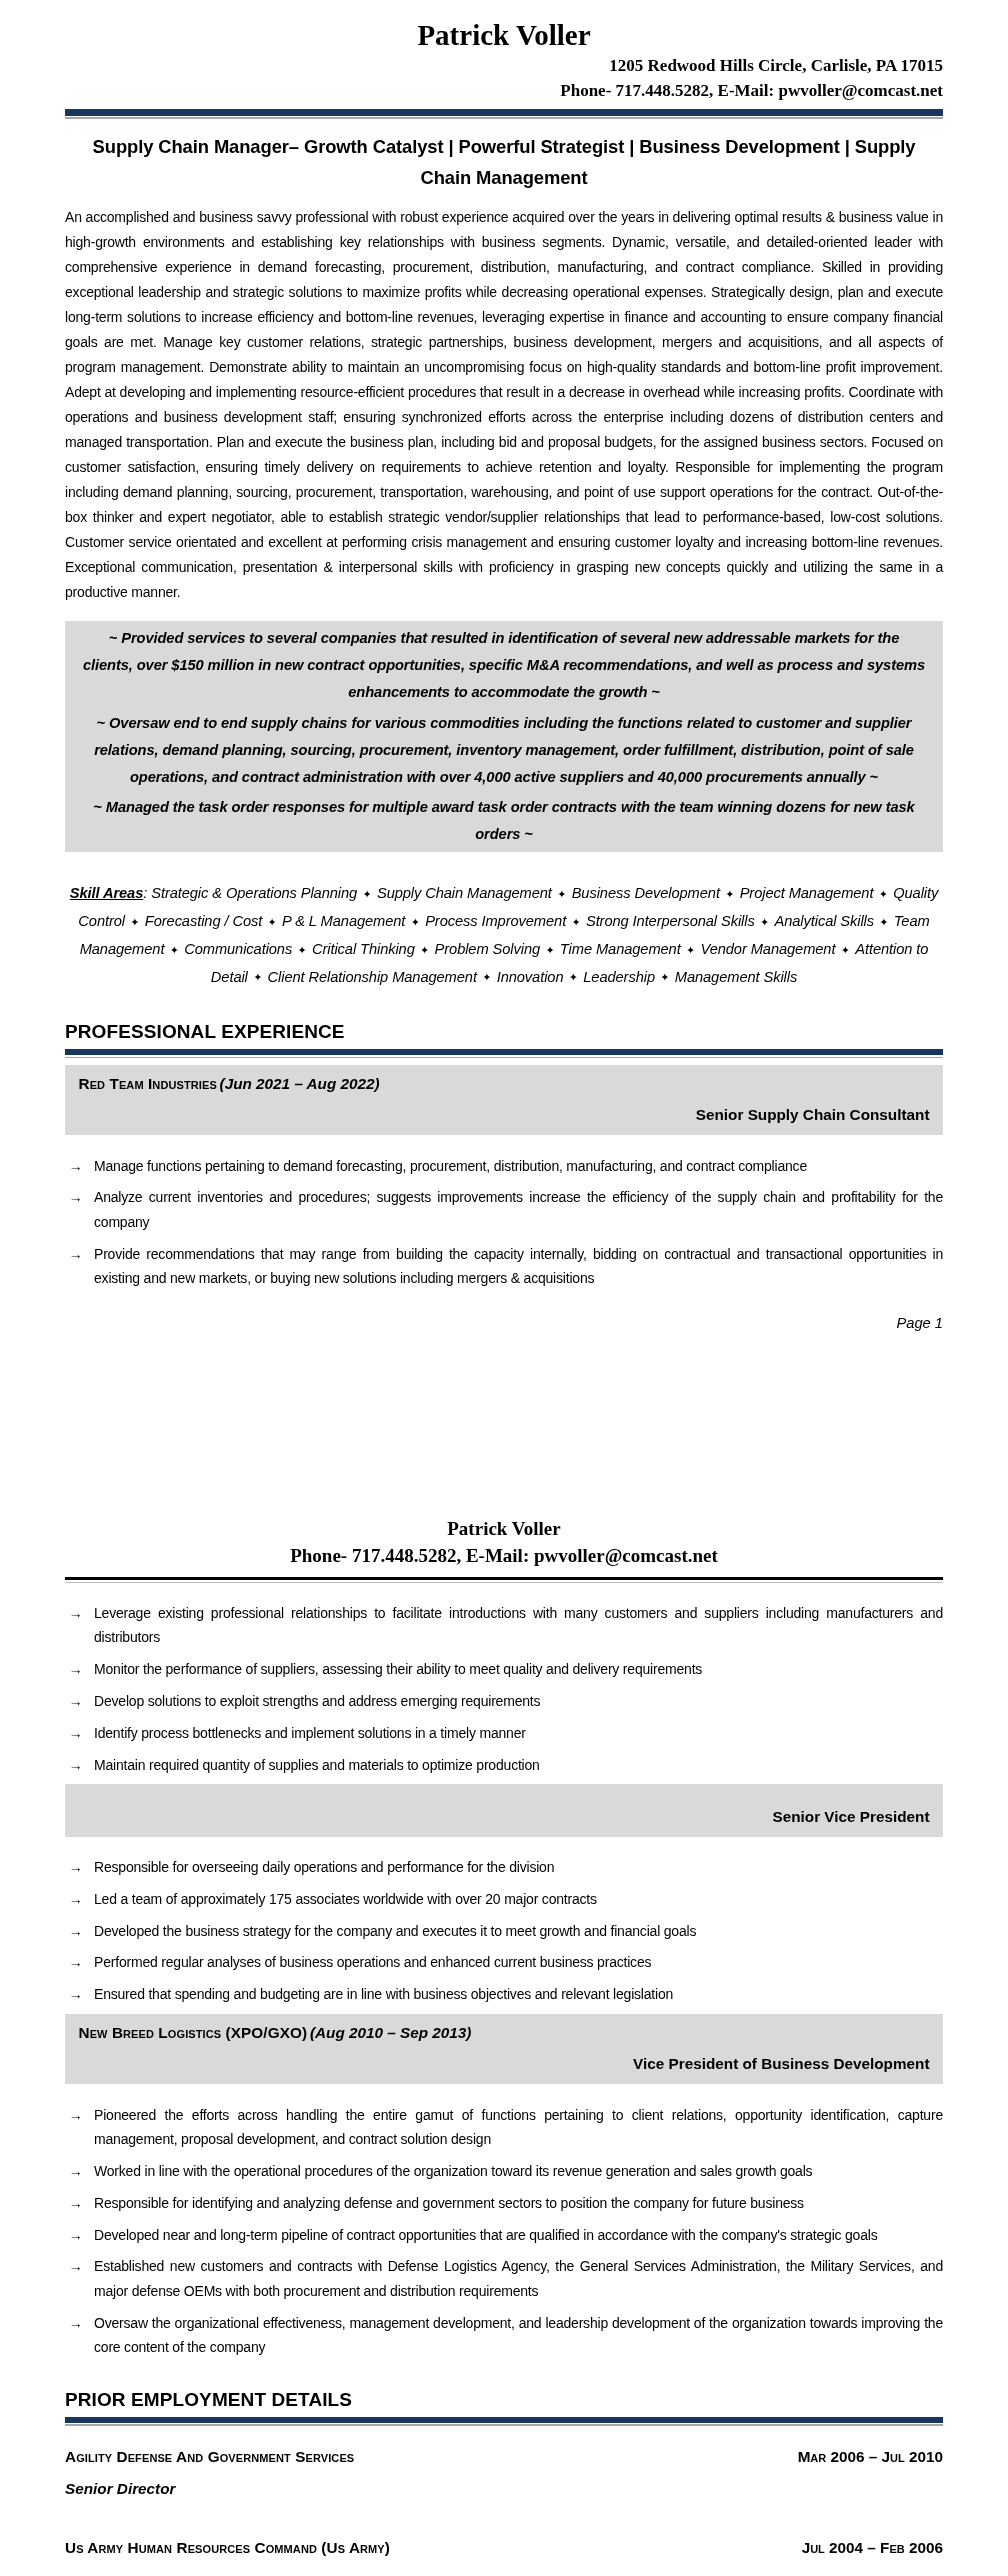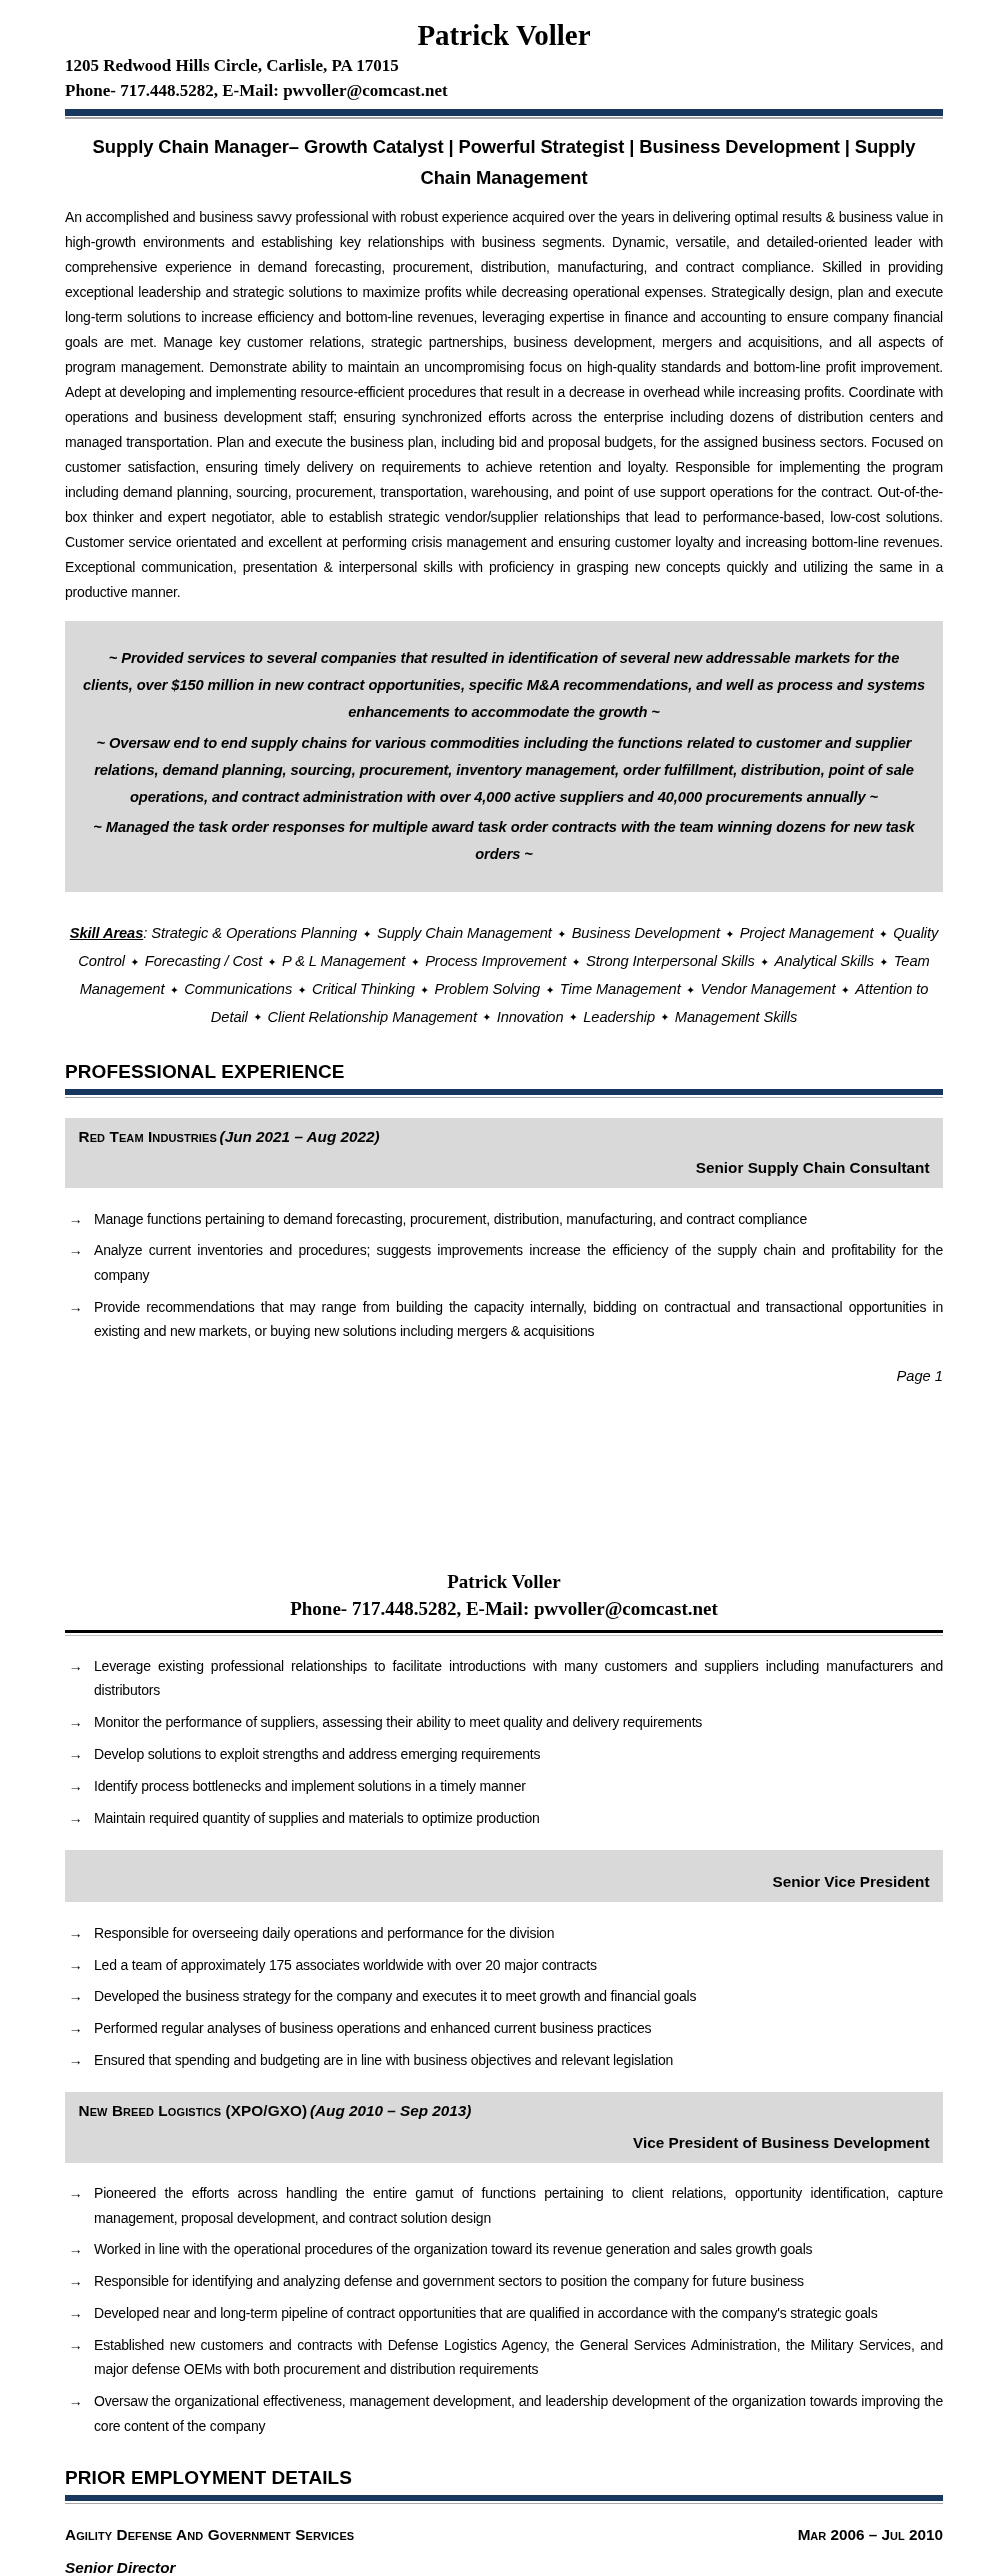--- a/index.html
+++ b/index.html
@@ -3,45 +3,45 @@
 <meta charset="utf-8">
 <style>
   html,body{margin:0;padding:0;background:#ffffff;}
   .doc{
     width:1008px;min-height:2576px;background:#ffffff;
     font-family:"Liberation Sans",sans-serif;color:#000000;
     box-sizing:border-box;padding:18.4px 65px 49px 65px;
   }
   
   .name-lg{font-family:"Liberation Serif",serif;font-weight:bold;font-size:29px;line-height:35px;text-align:center;}
-  .contact-lg{font-family:"Liberation Serif",serif;font-weight:bold;font-size:17px;line-height:25px;text-align:left;}
+  .contact-lg{font-family:"Liberation Serif",serif;font-weight:bold;font-size:17px;line-height:25px;text-align:right;}
   .name-sm{font-family:"Liberation Serif",serif;font-weight:bold;font-size:19px;line-height:27px;text-align:center;}
   .contact-sm{font-family:"Liberation Serif",serif;font-weight:bold;font-size:19px;line-height:28px;text-align:center;}
   
   .rule-navy{margin-top:6.1px;}
   .rule-navy .thick{height:6.1px;background:#17375e;}
   .rule-navy .thin{height:1.2px;background:#a6a6a6;margin-top:1.8px;}
   .rule-black{margin-top:7.3px;}
   .rule-black .thick{height:3.1px;background:#000000;}
   .rule-black .thin{height:0.6px;background:#bfbfbf;margin-top:1.8px;}
   .headline{font-weight:bold;font-size:18.4px;line-height:31px;text-align:center;margin-top:12.2px;letter-spacing:-0.1px;}
   .summary{font-size:14px;line-height:25px;text-align:justify;margin:12.2px 0 0 0;letter-spacing:-0.2px;}
   
-  .highlights{background:#d9d9d9;margin-top:16px;padding:24px 17px;text-align:center;}
+  .highlights{background:#d9d9d9;margin-top:16px;padding:4px 17px;text-align:center;}
   .highlights p{font-weight:bold;font-style:italic;font-size:14.7px;line-height:27px;margin:0 0 3.7px 0;letter-spacing:-0.1px;}
   .highlights p:last-child{margin-bottom:0;}
   
   .skills{font-style:italic;font-size:14.7px;line-height:27.5px;text-align:center;margin-top:28px;letter-spacing:-0.1px;}
   .skills .skills-label{font-weight:bold;text-decoration:underline;}
   .skills .diamond{font-style:normal;font-size:11px;vertical-align:0.6px;padding:0 2.4px;}
   
   .sec-heading{font-weight:bold;font-size:19px;line-height:19.6px;text-align:left;margin-top:30px;letter-spacing:0.1px;}
   .sec-heading + .rule-navy{margin-top:7.3px;}
   
-  .job-bar{background:#d9d9d9;margin-top:20px;padding:9.8px 13.5px 11px 13.5px;}
+  .job-bar{background:#d9d9d9;margin-top:7px;padding:9.8px 13.5px 11px 13.5px;}
   .job-company{font-weight:bold;font-size:15.3px;font-variant:small-caps;letter-spacing:0.1px;}
   .job-dates{font-weight:bold;font-style:italic;font-size:15.3px;}
   .job-title{font-weight:bold;font-size:15.3px;margin-top:13.5px;text-align:right;}
   
   .bullets{margin-top:18.4px;}
   .bullet{display:flex;margin-bottom:7.3px;}
   .bullet .arrow{flex:0 0 29px;font-size:14px;line-height:24.5px;padding-left:3.7px;box-sizing:border-box;}
   .bullet .btxt{flex:1;font-size:14px;line-height:24.5px;text-align:justify;letter-spacing:-0.2px;}
   .page-num{font-style:italic;font-size:14.7px;text-align:right;margin-top:24px;}
   .page-gap{height:184px;}

